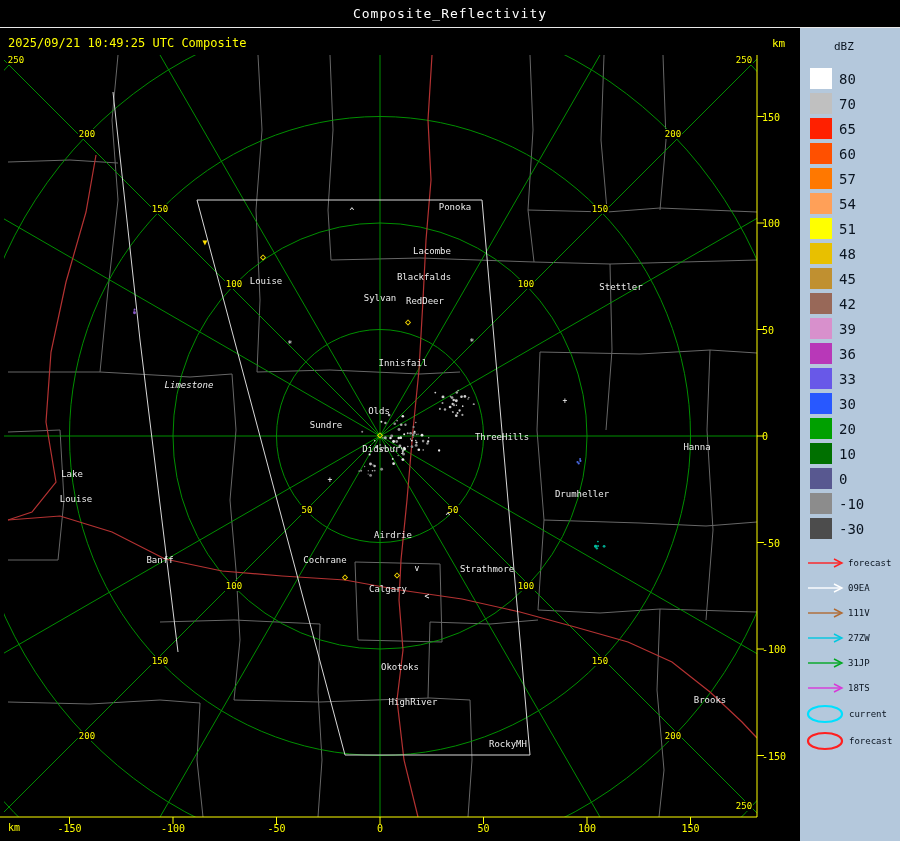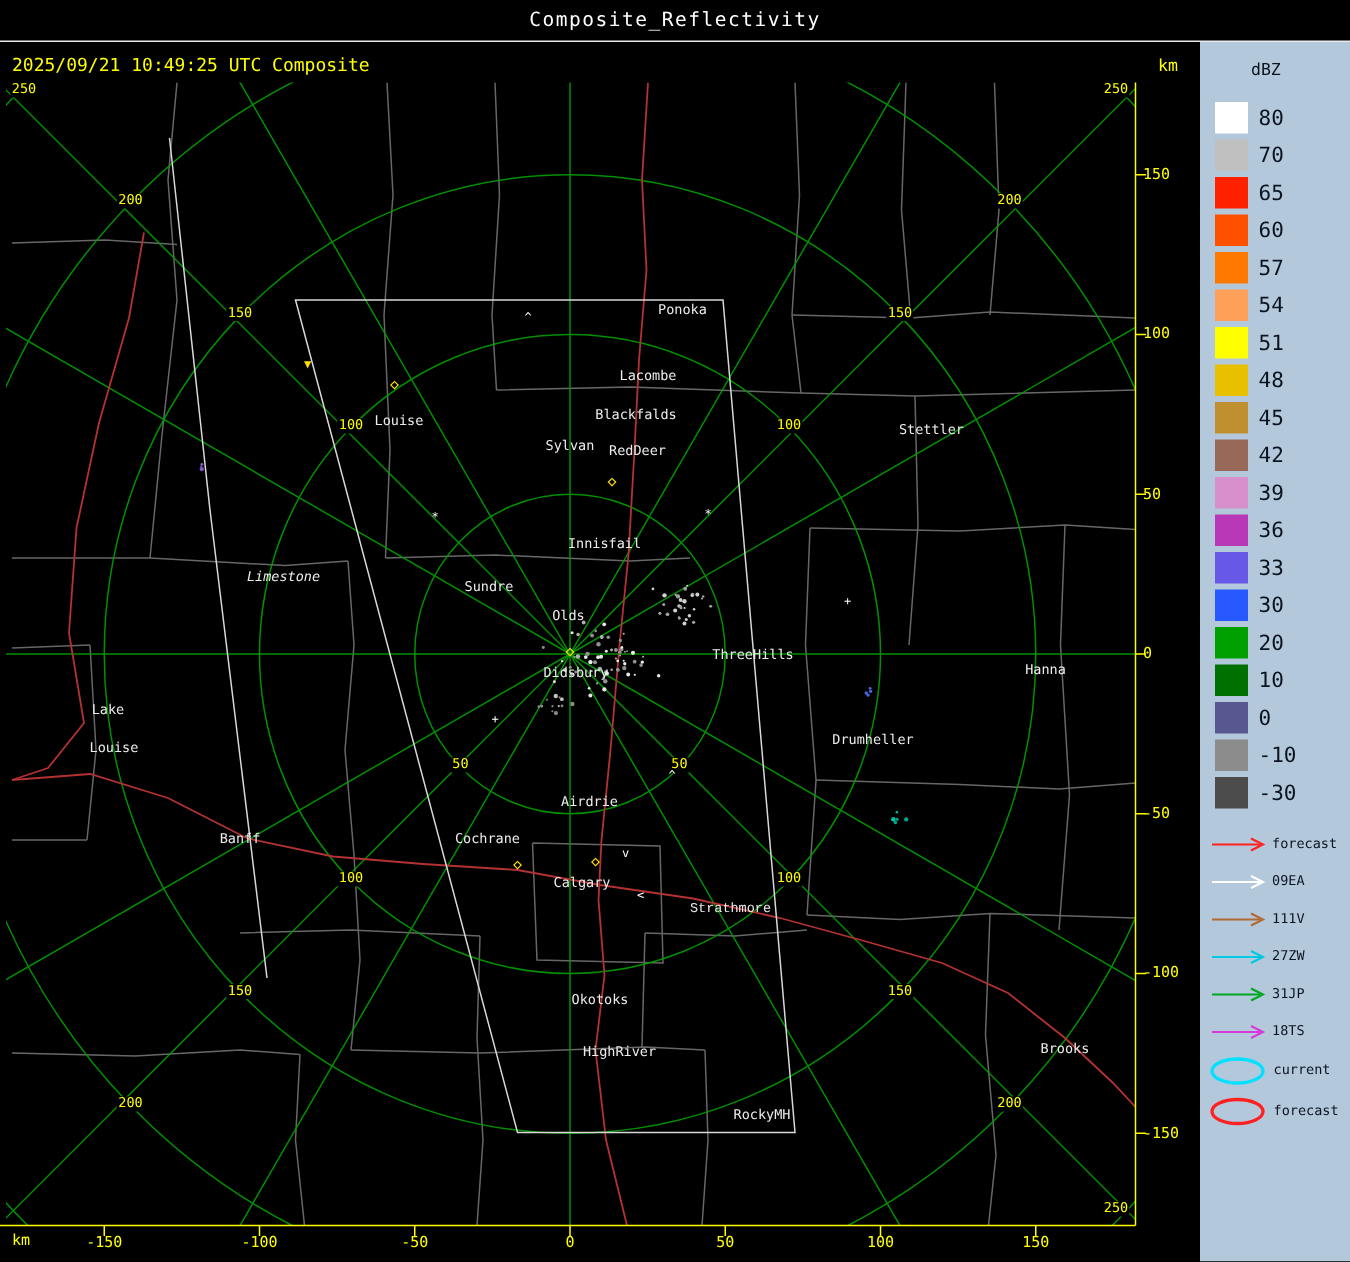--- a/index.html
+++ b/index.html
@@ -284,33 +284,33 @@
 <div class="lbl-layer" id="city-layer">
     <span class="city" style="left: 455px; top: 207px;">Ponoka</span>
     <span class="city" style="left: 432px; top: 251px;">Lacombe</span>
     <span class="city" style="left: 424px; top: 277px;">Blackfalds</span>
     <span class="city" style="left: 380px; top: 298px;">Sylvan</span>
     <span class="city" style="left: 425px; top: 301px;">RedDeer</span>
     <span class="city" style="left: 582px; top: 287px; margin-left: 39px;">Stettler</span>
     <span class="city" style="left: 266px; top: 281px;">Louise</span>
     <span class="city" style="left: 189px; top: 385px; font-style: italic;">Limestone</span>
     <span class="city" style="left: 403px; top: 363px;">Innisfail</span>
-    <span class="city" style="left: 302px; top: 392px; padding-left: 48px;">Sundre</span>
+    <span class="city" style="left: 302px; top: 425px; padding-left: 48px;">Sundre</span>
     <span class="city" style="left: 379px; top: 411px;">Olds</span>
     <span class="city" style="left: 372px; top: 449px; padding-left: 24px;">Didsbury</span>
     <span class="city" style="left: 502px; top: 437px;">ThreeHills</span>
     <span class="city" style="left: 697px; top: 447px;">Hanna</span>
     <span class="city" style="left: 72px; top: 474px;">Lake</span>
     <span class="city" style="left: 76px; top: 499px;">Louise</span>
     <span class="city" style="left: 582px; top: 494px;">Drumheller</span>
     <span class="city" style="left: 160px; top: 560px;">Banff</span>
     <span class="city" style="left: 393px; top: 535px;">Airdrie</span>
     <span class="city" style="left: 325px; top: 560px;">Cochrane</span>
     <span class="city" style="left: 388px; top: 589px;">Calgary</span>
-    <span class="city" style="left: 487px; top: 606px; font-family: Liberation Mono, monospace;">Strathmore</span>
+    <span class="city" style="left: 487px; top: 569px;">Strathmore</span>
     <span class="city" style="left: 400px; top: 667px;">Okotoks</span>
     <span class="city" style="left: 413px; top: 702px;">HighRiver</span>
     <span class="city" style="left: 710px; top: 700px;">Brooks</span>
     <span class="city" style="left: 508px; top: 744px;">RockyMH</span>
   </div>
 <div class="lbl-layer" id="marker-layer">
     <span class="site" style="left: 263px; top: 257px;">◇</span>
     <span class="site" style="left: 408px; top: 322px;">◇</span>
     <span class="site" style="left: 380px; top: 435px;">◇</span>
     <span class="site" style="left: 345px; top: 577px;">◇</span>

